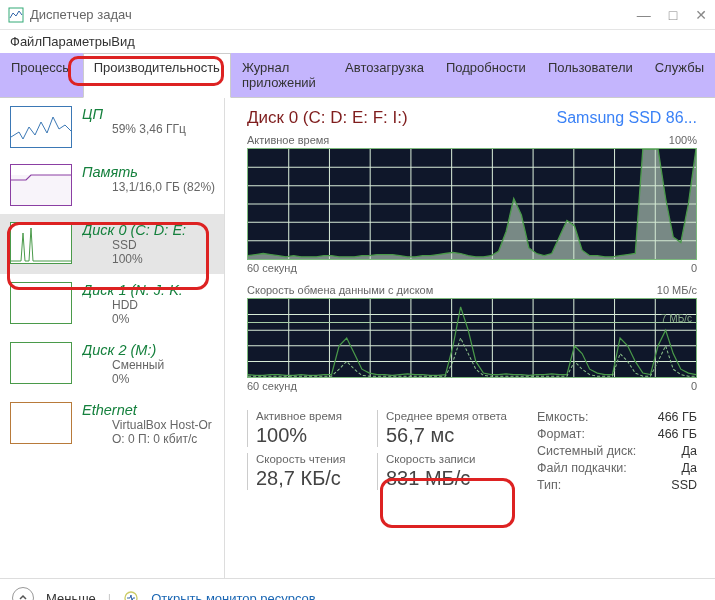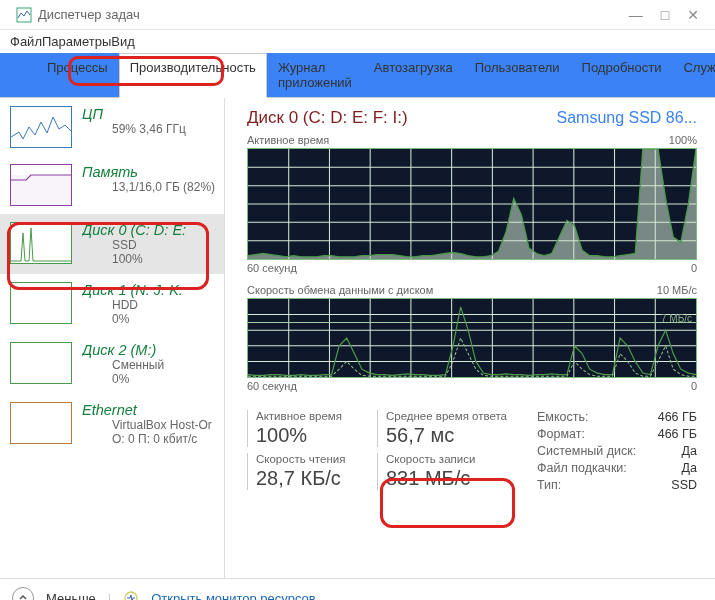--- a/index.html
+++ b/index.html
@@ -1,24 +1,24 @@
 <!DOCTYPE html>
 <html><head>
 <meta charset="utf-8">
 <style>
 * { box-sizing: border-box; margin: 0; padding: 0; }
 body { font-family: "Segoe UI", Tahoma, sans-serif; font-size: 12px; background: #fff; color: #333; width: 715px; height: 600px; overflow: hidden; position: relative; }
-.titlebar { display: flex; align-items: center; height: 30px; padding: 0 16px; border-bottom: 1px solid #e5e5e5; }
+.titlebar { display: flex; align-items: center; height: 30px; padding: 0 8px; border-bottom: 1px solid #e5e5e5; }
 .titlebar .app-icon { width: 16px; height: 16px; margin-right: 6px; }
 .titlebar .title { flex: 1; color: #666; font-size: 13px; }
 .win-btns { display: flex; gap: 18px; color: #888; font-size: 14px; }
 .win-btns span { cursor: pointer; }
 .menubar { display: flex; padding: 4px 10px; font-size: 13px; color: #333; }
 .menubar span { cursor: pointer; }
-.tabs { display: flex; border-bottom: 1px solid #ccc; background: #3b82f6; padding-left: 36px; }
+.tabs { display: flex; border-bottom: 1px solid #ccc; background: #c4b5fd; }
 .tab { padding: 6px 10px; font-size: 13px; color: #333; cursor: pointer; border: 1px solid transparent; position: relative; }
 .tab.active { background: #fff; border: 1px solid #ccc; border-bottom: 1px solid #fff; margin-bottom: -1px; }
 .tab-ring { position: absolute; border: 3px solid #d22; border-radius: 10px; pointer-events: none; }
 .content { display: flex; height: 480px; }
 .sidebar { width: 225px; border-right: 1px solid #ddd; overflow-y: auto; position: relative; }
 .sidebar::-webkit-scrollbar { width: 14px; }
 .sidebar::-webkit-scrollbar-thumb { background: #ccc; }
 .sb-item { display: flex; padding: 8px 10px; gap: 10px; cursor: pointer; }
 .sb-item.selected { background: #e5e5e5; }
 .thumb { width: 62px; height: 42px; border: 1px solid #999; background: #fff; position: relative; flex-shrink: 0; overflow: hidden; }
@@ -70,22 +70,22 @@
   <span>Файл</span>
   <span>Параметры</span>
   <span>Вид</span>
 </div>
 
 <div class="tabs">
   <div class="tab">Процессы</div>
   <div class="tab active">Производительность</div>
   <div class="tab">Журнал приложений</div>
   <div class="tab">Автозагрузка</div>
+  <div class="tab">Подробности</div>
   <div class="tab">Пользователи</div>
-  <div class="tab">Подробности</div>
   <div class="tab">Службы</div>
 </div>
 <div class="tab-ring" style="left:68px; top:56px; width:156px; height:30px;"></div>
 
 <div class="content">
 
   <div class="sidebar">
     <div class="sb-item">
       <div class="thumb" style="border-color:#3b78b5"><svg viewBox="0 0 60 40">
             <polyline points="0,30 8,25 12,32 18,20 24,28 30,15 36,26 42,10 48,22 54,18 60,24" fill="none" stroke="#3b78b5" stroke-width="1"></polyline>

